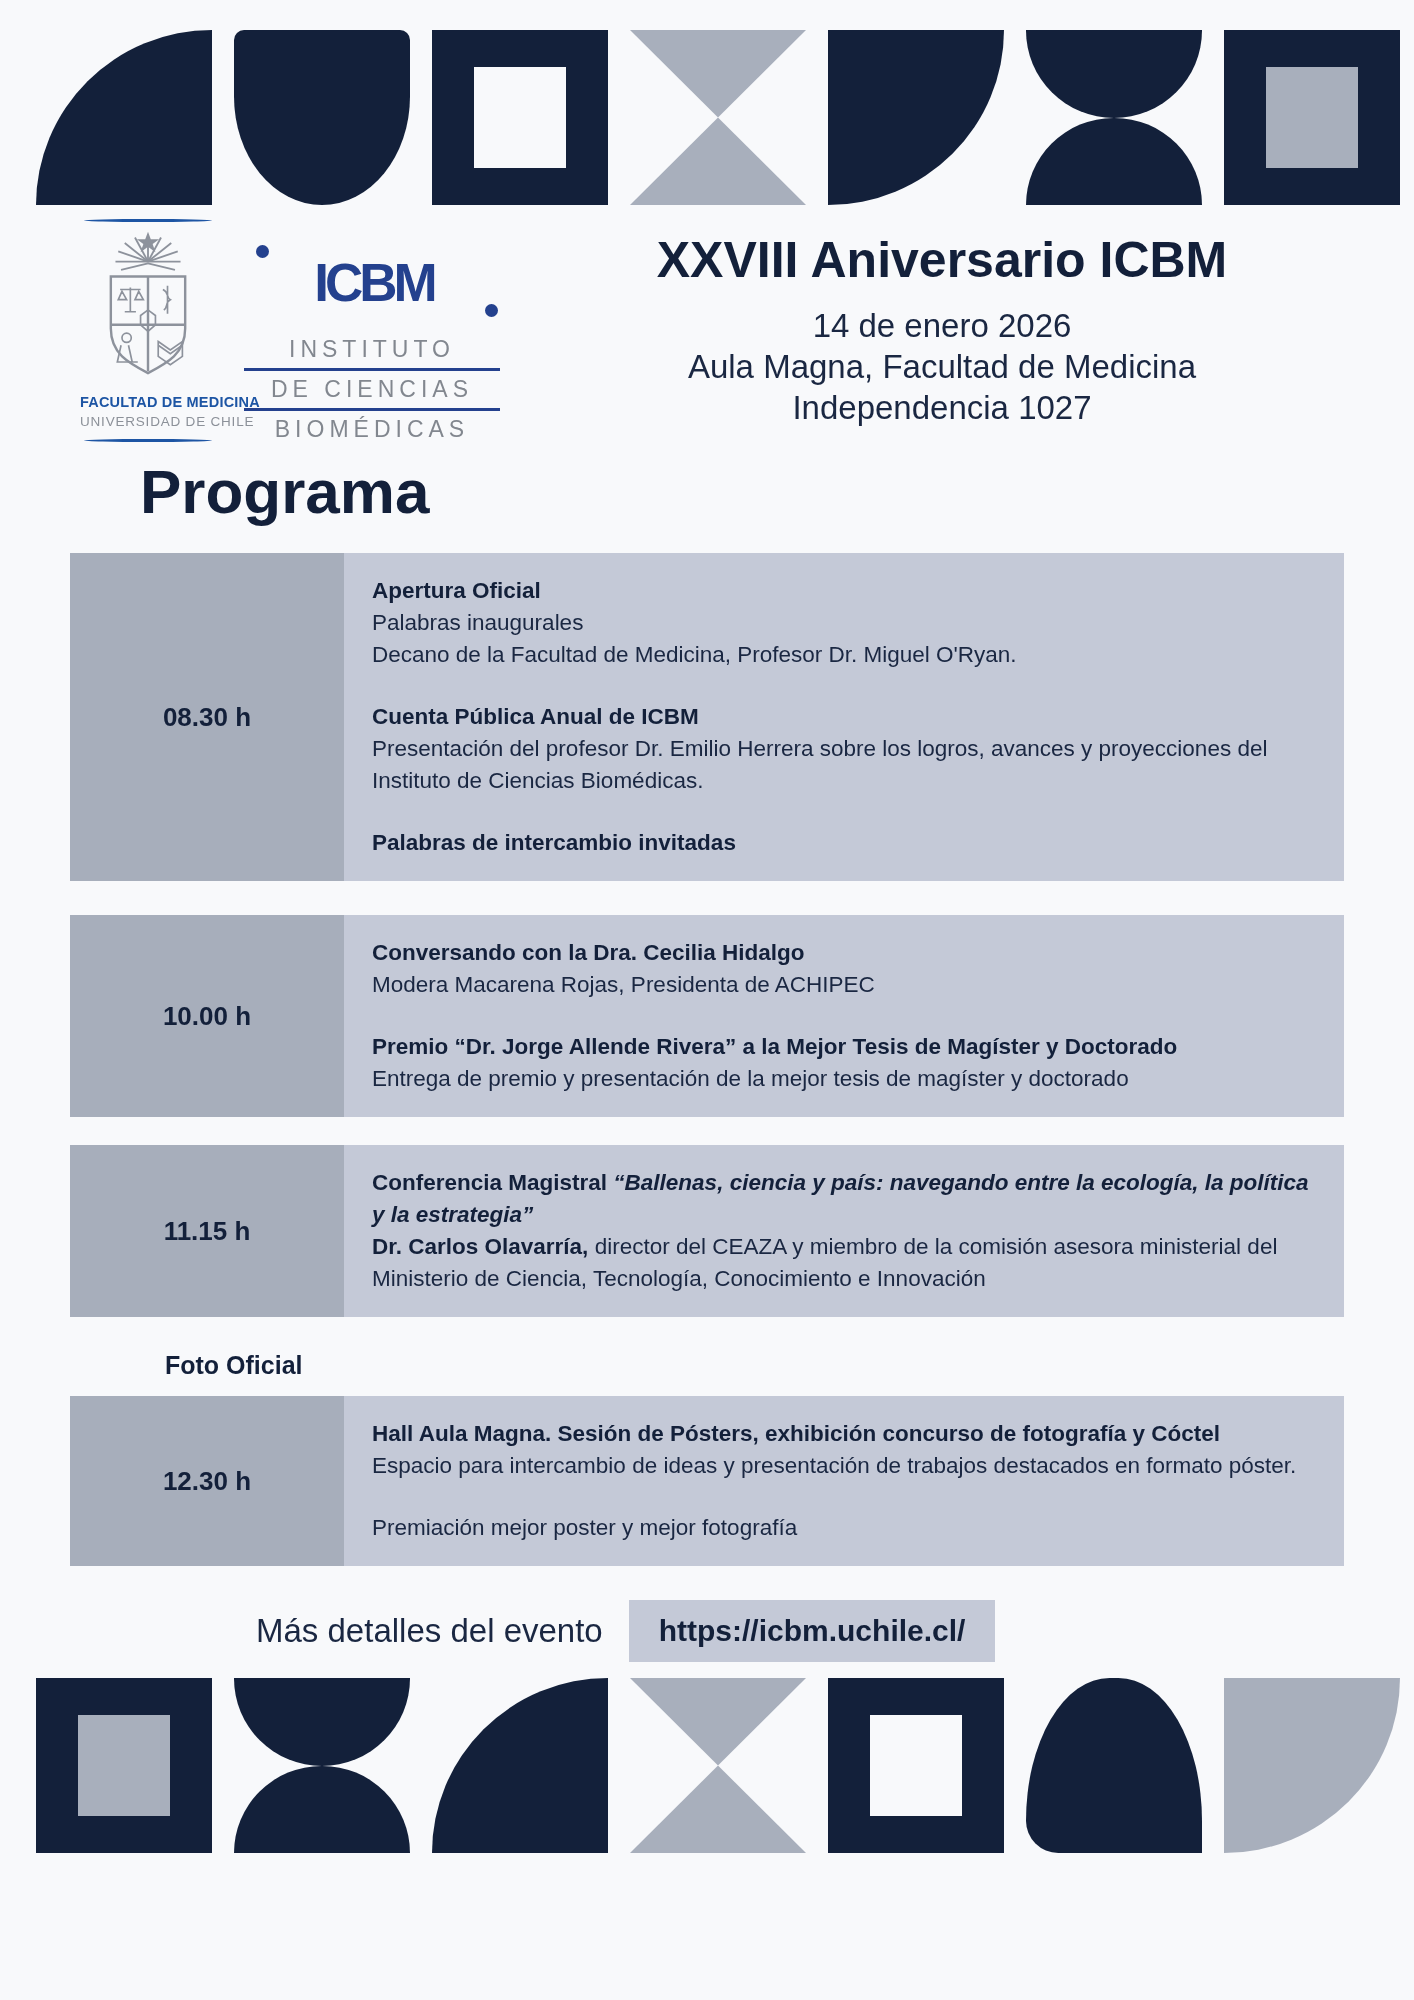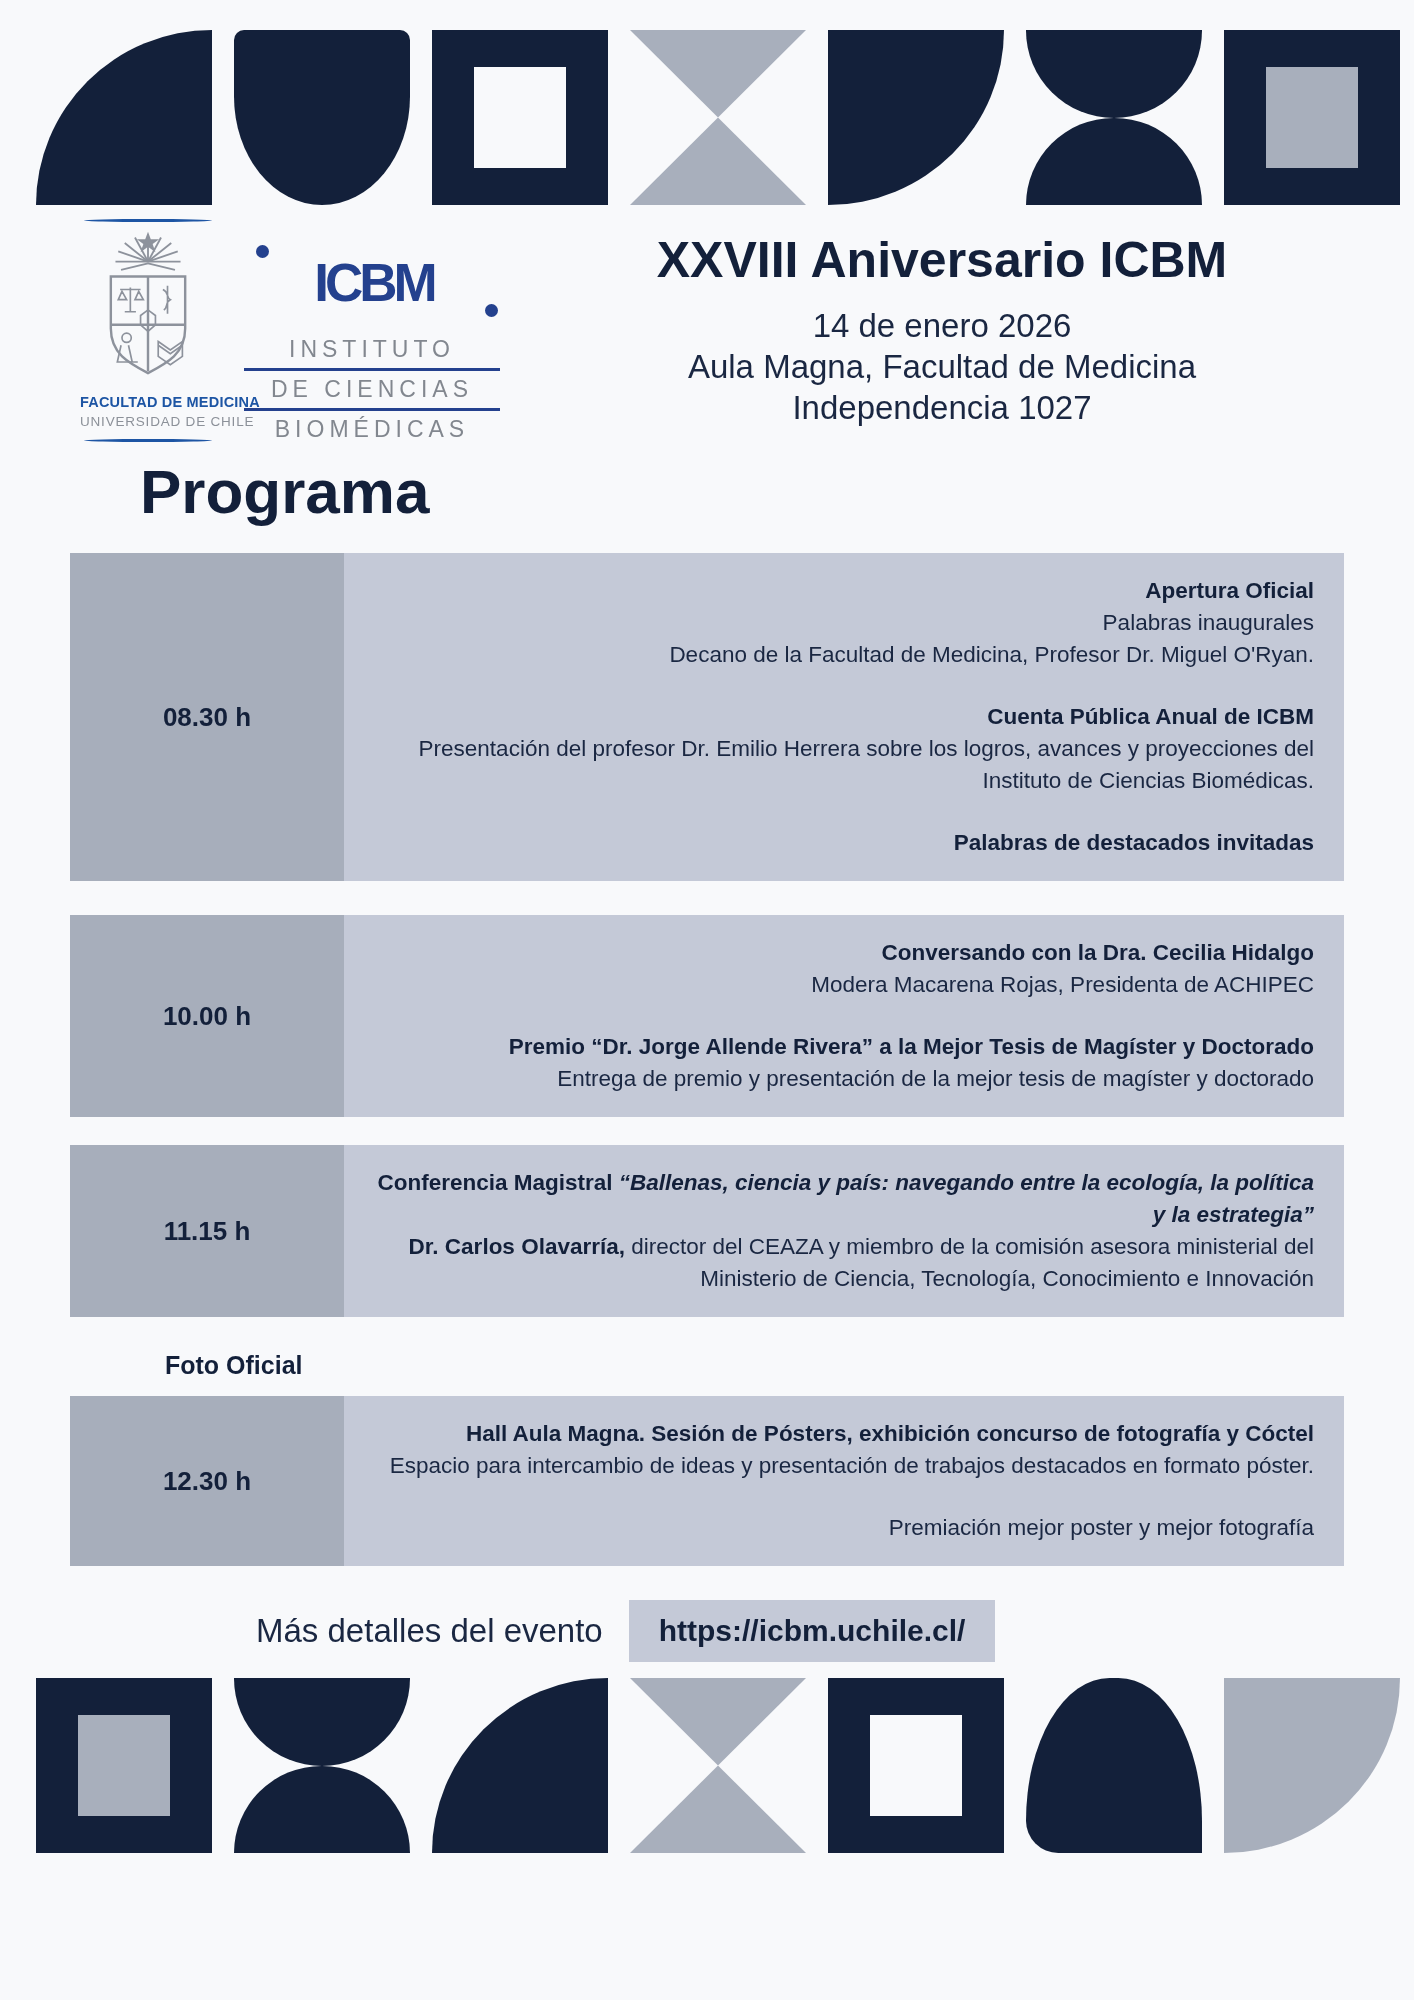--- a/index.html
+++ b/index.html
@@ -67,21 +67,21 @@
 
   
   .programa{font-size:62px;font-weight:bold;color:var(--navy);margin:8px 0 26px 140px;}
 
   
   .blocks{margin-left:70px;width:1274px;}
   .block{display:flex;margin-bottom:34px;}
   .block:nth-child(2){margin-bottom:28px;}
   .time-col{width:274px;background:var(--timebg);display:flex;align-items:center;justify-content:center;flex:0 0 auto;}
   .time-label{font-size:26px;font-weight:bold;color:var(--navy);}
-  .content-col{flex:1;background:var(--blockbg);padding:22px 30px 16px 16px;text-align:right;}
+  .content-col{flex:1;background:var(--blockbg);padding:22px 30px 16px 28px;}
   .para{font-size:22.5px;line-height:32px;color:#1a2742;margin-bottom:30px;}
   .para:last-child{margin-bottom:6px;}
   .para strong{color:var(--navy);}
   .para .it{font-style:italic;}
   .foto-note{font-size:25px;font-weight:bold;color:var(--navy);margin:14px 0 16px 95px;}
 
   
   .footer{display:flex;align-items:center;margin:34px 0 0 256px;}
   .footer-label{font-size:33px;color:#1a2742;}
   .urlbox{display:inline-block;background:var(--blockbg);color:var(--navy);font-size:30px;font-weight:bold;padding:14px 30px;margin-left:26px;text-decoration:none;cursor:pointer;}
@@ -165,21 +165,21 @@
 <h2 class="programa">Programa</h2>
 
 <main class="blocks">
     <div class="block">
       <div class="time-col">
         <div class="time-label">08.30 h</div>
       </div>
       <div class="content-col">
         <p class="para"><strong>Apertura Oficial</strong><br><span>Palabras inaugurales</span><br><span>Decano de la Facultad de Medicina, Profesor Dr. Miguel O'Ryan.</span></p>
         <p class="para"><strong>Cuenta Pública Anual de ICBM</strong><br><span>Presentación del profesor Dr. Emilio Herrera sobre los logros, avances y proyecciones del Instituto de Ciencias Biomédicas.</span></p>
-        <p class="para"><strong>Palabras de destacados invitadas</strong></p>
+        <p class="para"><strong>Palabras de intercambio invitadas</strong></p>
       </div>
     </div>
     <div class="block">
       <div class="time-col">
         <div class="time-label">10.00 h</div>
       </div>
       <div class="content-col">
         <p class="para"><strong>Conversando con la Dra. Cecilia Hidalgo</strong><br><span>Modera Macarena Rojas, Presidenta de ACHIPEC</span></p>
         <p class="para"><strong>Premio “Dr. Jorge Allende Rivera” a la Mejor Tesis de Magíster y Doctorado</strong><br><span>Entrega de premio y presentación de la mejor tesis de magíster y doctorado</span></p>
       </div>

